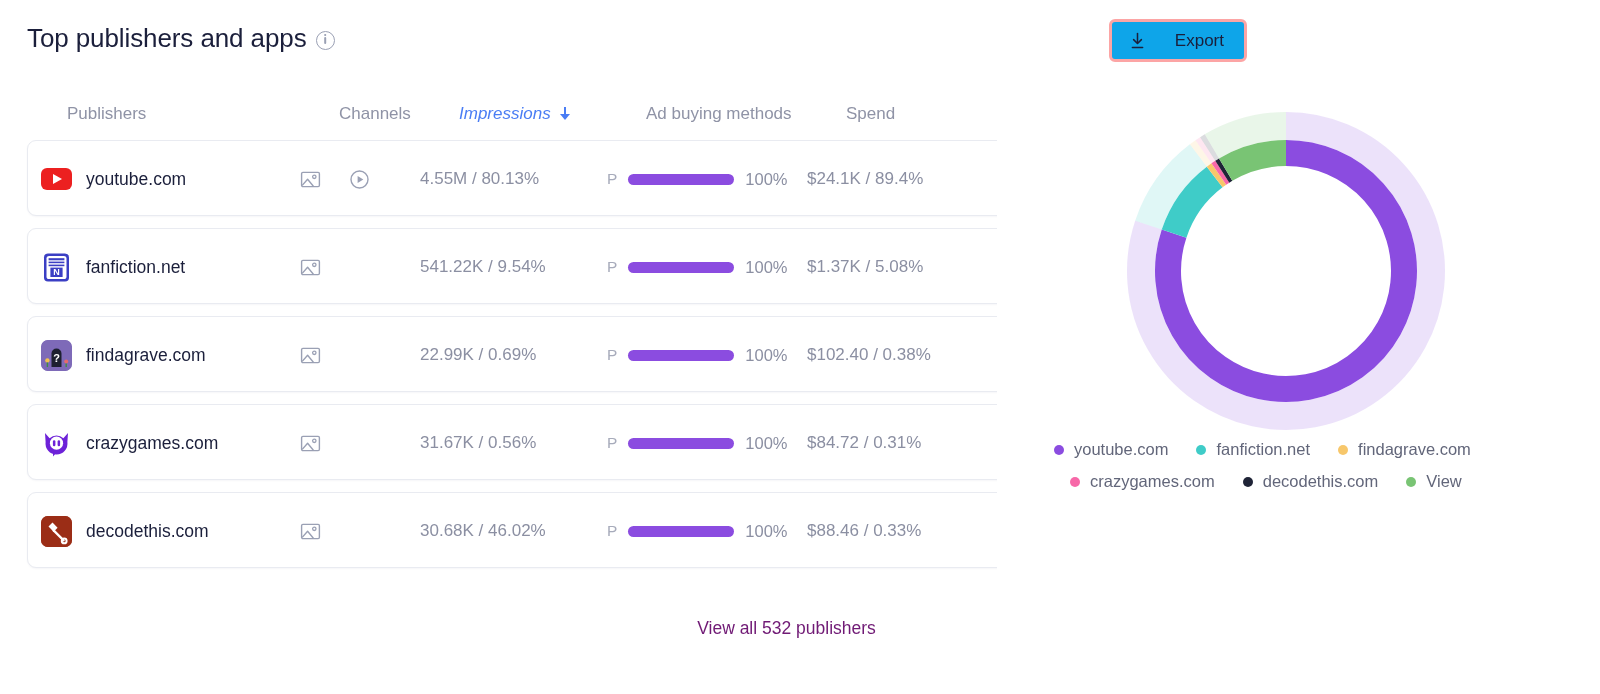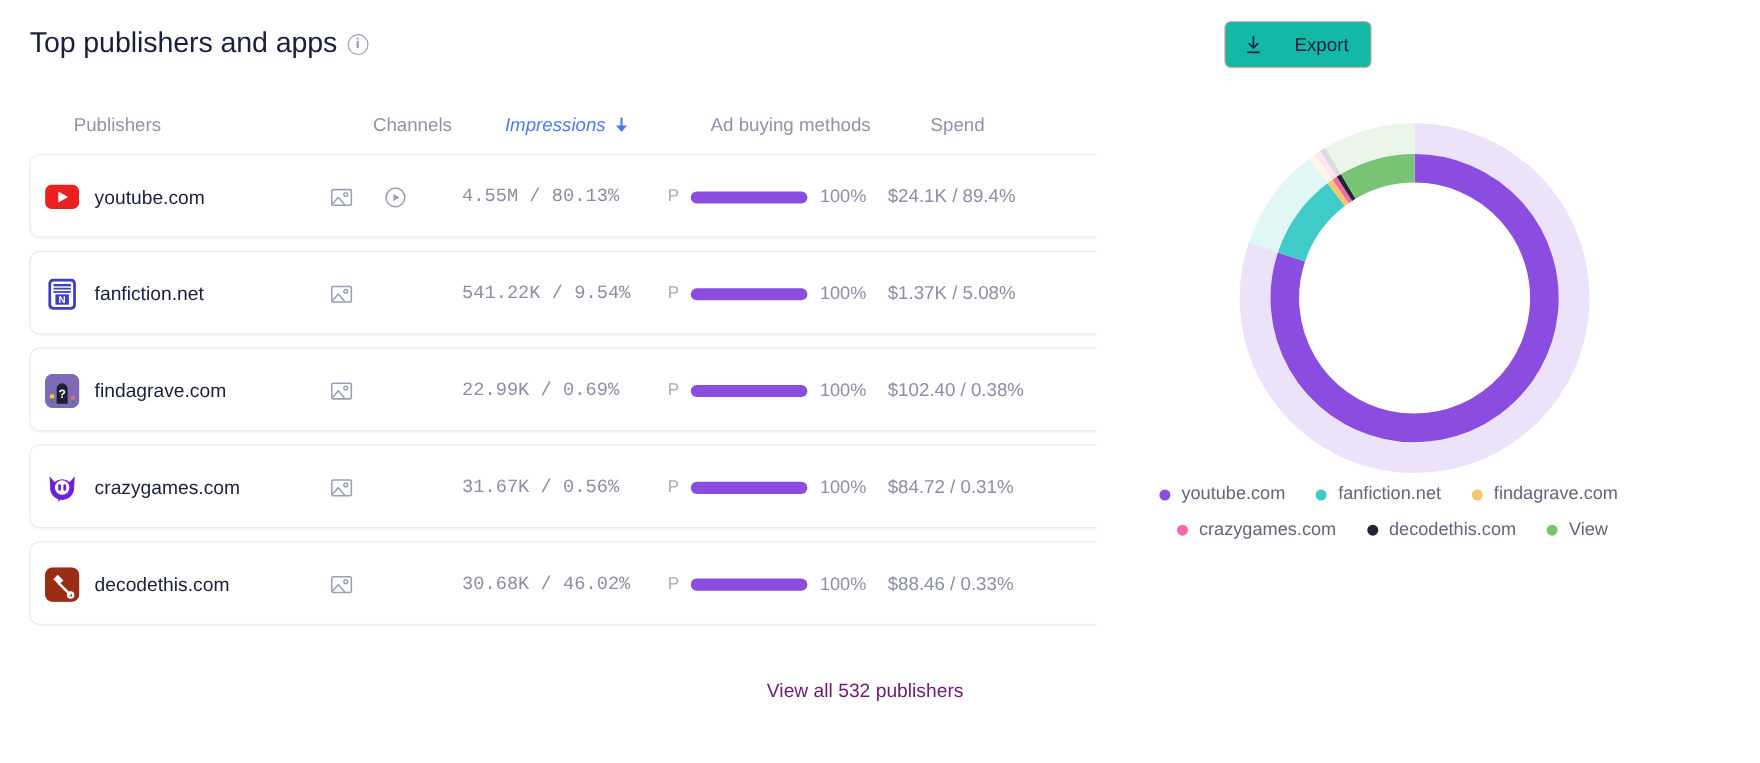--- a/index.html
+++ b/index.html
@@ -72,22 +72,22 @@
   .export-btn {
     position: absolute;
     right: 28px;
     top: 19px;
     height: 43px;
     box-sizing: border-box;
     padding: 0 20px 0 17px;
     display: flex;
     align-items: center;
     gap: 29px;
-    background: #14b8a6;
-    border: 1px solid #fca5a5;
+    background: #0ea5e9;
+    border: 3px solid #fca5a5;
     border-radius: 6px;
     cursor: pointer;
   }
   .export-label {
     font-size: 17px;
     color: #1b1f3b;
     white-space: nowrap;
   }
   .dl-icon { width: 17px; height: 18px; display:block; }
 
@@ -162,21 +162,21 @@
   }
   .cell {
     position: absolute;
     top: 0;
     height: 76px;
     display: flex;
     align-items: center;
   }
   .c-pub   { left: 13px; gap: 14px; }
   .c-chan  { left: 272px; gap: 28px; }
-  .c-impr  { left: 392px; font-family: Liberation Mono, monospace; }
+  .c-impr  { left: 392px; }
   .c-abm   { left: 579px; gap: 11px; }
   .c-spend { left: 779px; }
 
   .fav {
     width: 31px; height: 31px;
     border-radius: 7px;
     position: relative;
     flex: none;
     overflow: hidden;
   }

